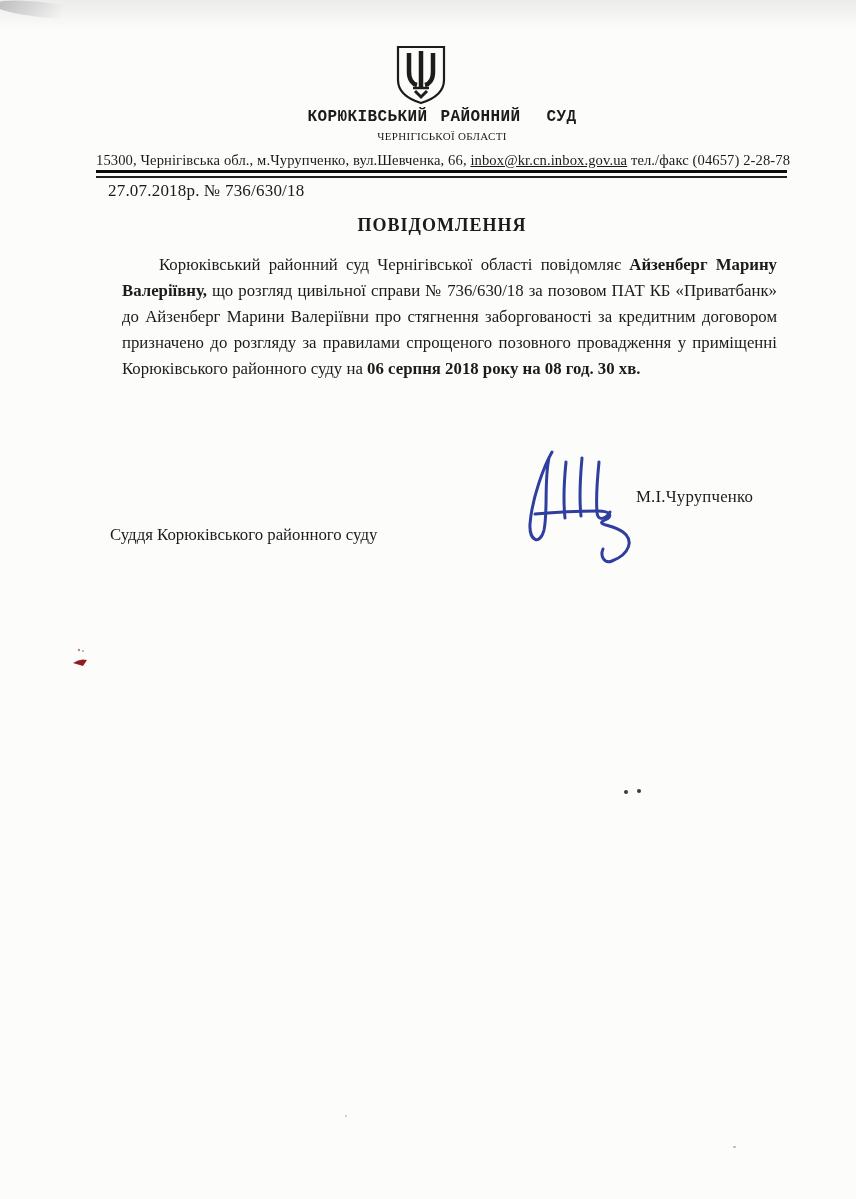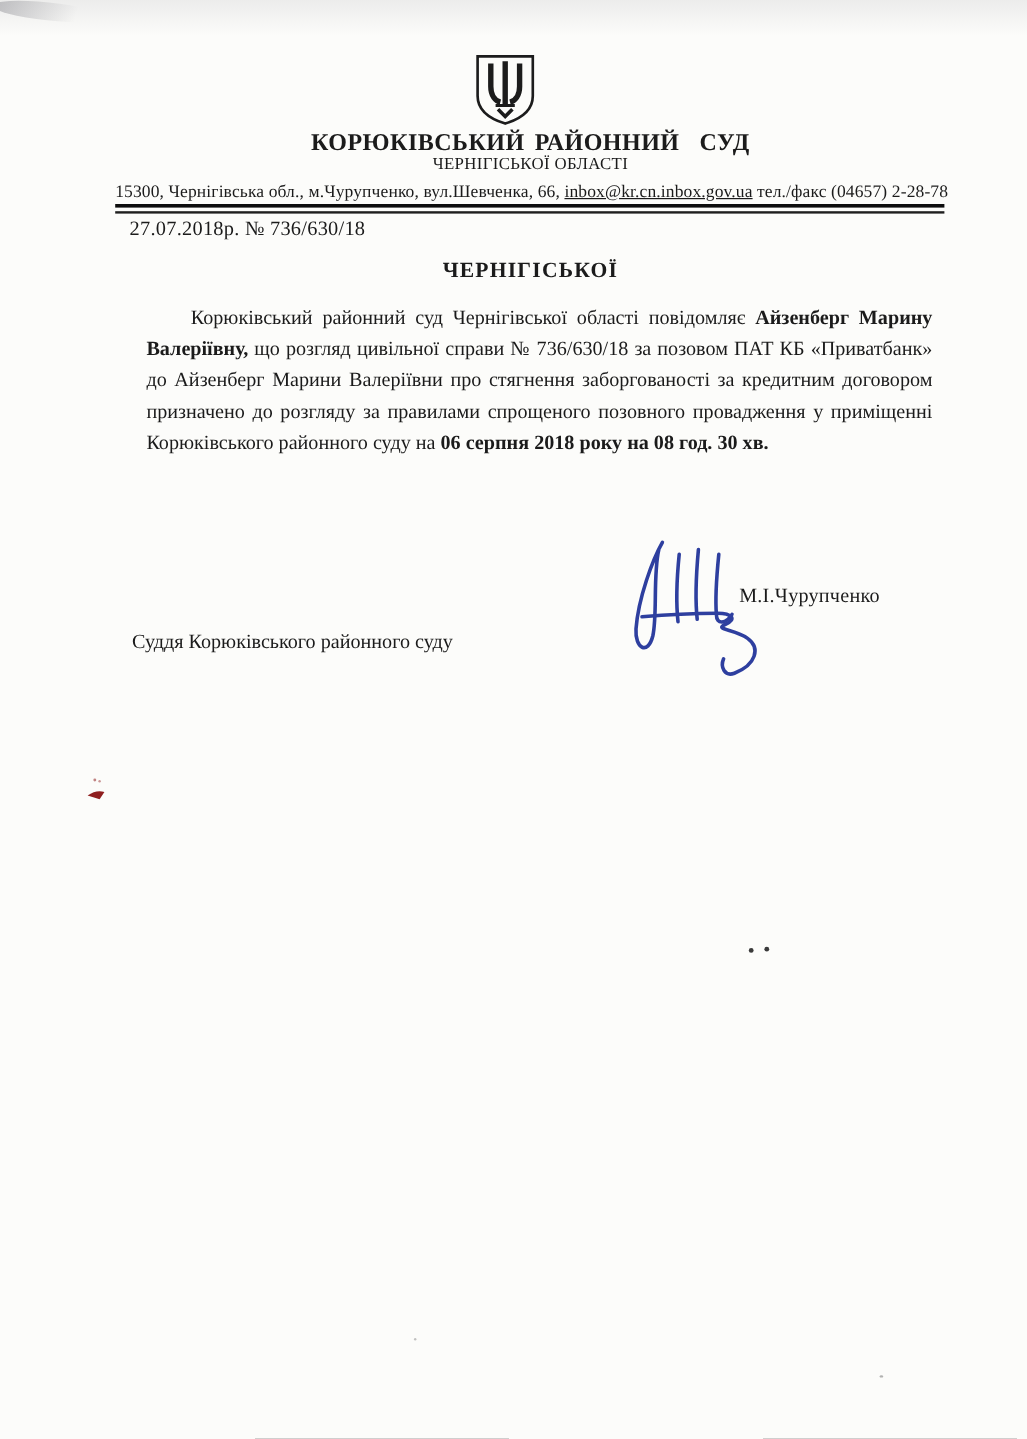--- a/index.html
+++ b/index.html
@@ -27,39 +27,39 @@
     transform:rotate(6deg);border-radius:50%;}
   .speck{position:absolute;border-radius:50%;}
   .speck.d1{left:624px;top:790px;width:4px;height:4px;background:#3a3a3a;}
   .speck.d2{left:637px;top:789px;width:4px;height:4px;background:#3a3a3a;}
   .speck.d3{left:345px;top:1115px;width:2px;height:2px;background:#9a9a9a;opacity:.6;}
   .speck.d4{left:733px;top:1146px;width:3px;height:2px;background:#808080;opacity:.6;}
 
   .emblem{position:absolute;left:394px;top:44px;width:54px;height:62px;}
 
   .center-zone{position:absolute;left:96px;width:692px;text-align:center;}
-  .court-name{top:108px;font-size:20px;font-weight:bold;letter-spacing:.4px;word-spacing:3px;white-space:pre-wrap;}
-  .region{top:130px;font-size:14px;letter-spacing:.3px;}
+  .court-name{top:108px;font-size:16px;font-weight:bold;letter-spacing:.4px;word-spacing:3px;white-space:pre-wrap;font-family:Liberation Mono, monospace;}
+  .region{top:130px;font-size:11px;letter-spacing:.3px;}
   .address{top:152px;font-size:14.6px;white-space:nowrap;letter-spacing:.1px;}
   .address .email{text-decoration:underline;}
 
   .rule{position:absolute;left:96px;top:170px;width:691px;height:3px;
     border-top:3.5px solid var(--rule);border-bottom:2.5px solid #1f1f1f;}
 
   .refline{position:absolute;left:108px;top:181px;font-size:17px;letter-spacing:.2px;text-align:center;}
 
   .doc-title{top:215px;font-size:18px;font-weight:bold;letter-spacing:1px;}
 
   .body-text{position:absolute;left:110px;top:240px;width:679px;
     font-size:16.8px;line-height:26px;text-align:justify;}
   .body-text p{margin:12px;text-indent:37px;}
   .b{font-weight:bold;}
 
   .sig-role{position:absolute;left:110px;top:476px;font-size:16.8px;line-height:22.5px;margin-top:48px;}
-  .sig-name{position:absolute;left:616px;top:487px;font-size:16.8px;letter-spacing:.2px;text-align:right;}
+  .sig-name{position:absolute;left:636px;top:487px;font-size:16.8px;letter-spacing:.2px;text-align:right;}
   .signature{position:absolute;left:502px;top:442px;width:140px;height:126px;}
   .signature path{stroke:var(--signature-ink);fill:none;stroke-width:3;
     stroke-linecap:round;stroke-linejoin:round;}
 
   .red-mark{position:absolute;left:68px;top:646px;width:28px;height:24px;}
 </style>
 </head>
 <body>
 
 <div class="paper">
@@ -80,21 +80,21 @@
 
   <div class="center-zone court-name">КОРЮКІВСЬКИЙ РАЙОННИЙ  СУД</div>
   <div class="center-zone region">ЧЕРНІГІСЬКОЇ ОБЛАСТІ</div>
   <div class="center-zone address"><span>15300, Чернігівська обл., м.Чурупченко, вул.Шевченка, 66, </span><span class="email">inbox@kr.cn.inbox.gov.ua</span><span> тел./факс (04657) 2-28-78</span>
   </div>
 
   <div class="rule"></div>
 
   <div class="refline">27.07.2018р. № 736/630/18</div>
 
-  <div class="center-zone doc-title">ЧЕРНІГІСЬКОЇ</div>
+  <div class="center-zone doc-title">ПОВІДОМЛЕННЯ</div>
 
   <div class="body-text">
     <p><span>Корюківський районний суд Чернігівської області повідомляє </span><span class="b">Айзенберг Марину Валеріївну,</span><span> що розгляд цивільної справи № 736/630/18 за позовом ПАТ КБ «Приватбанк» до Айзенберг Марини Валеріївни про стягнення заборгованості за кредитним договором призначено до розгляду за правилами спрощеного позовного провадження у приміщенні Корюківського районного суду на </span><span class="b">06 серпня 2018 року на 08 год. 30 хв.</span></p>
   </div>
 
   <div class="sig-role">
     <div>Суддя Корюківського районного суду</div>
   </div>
 
   <svg class="signature" viewBox="0 0 140 126">

